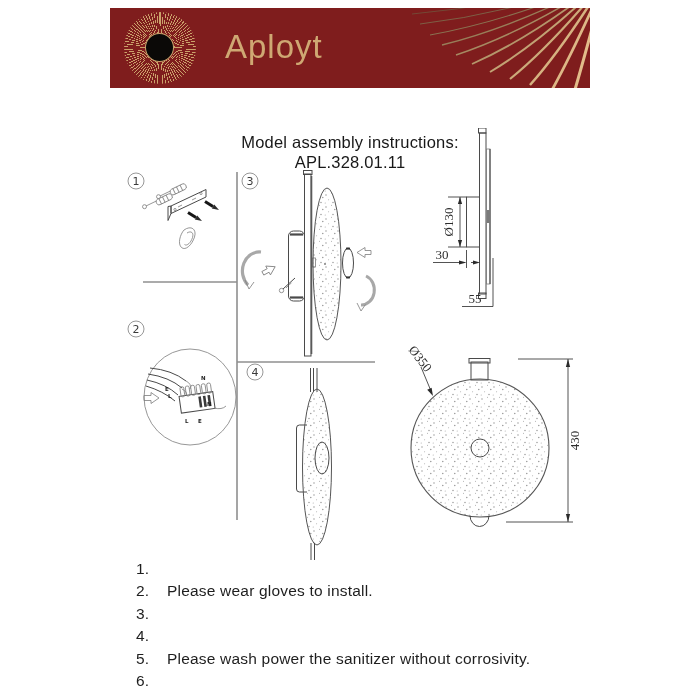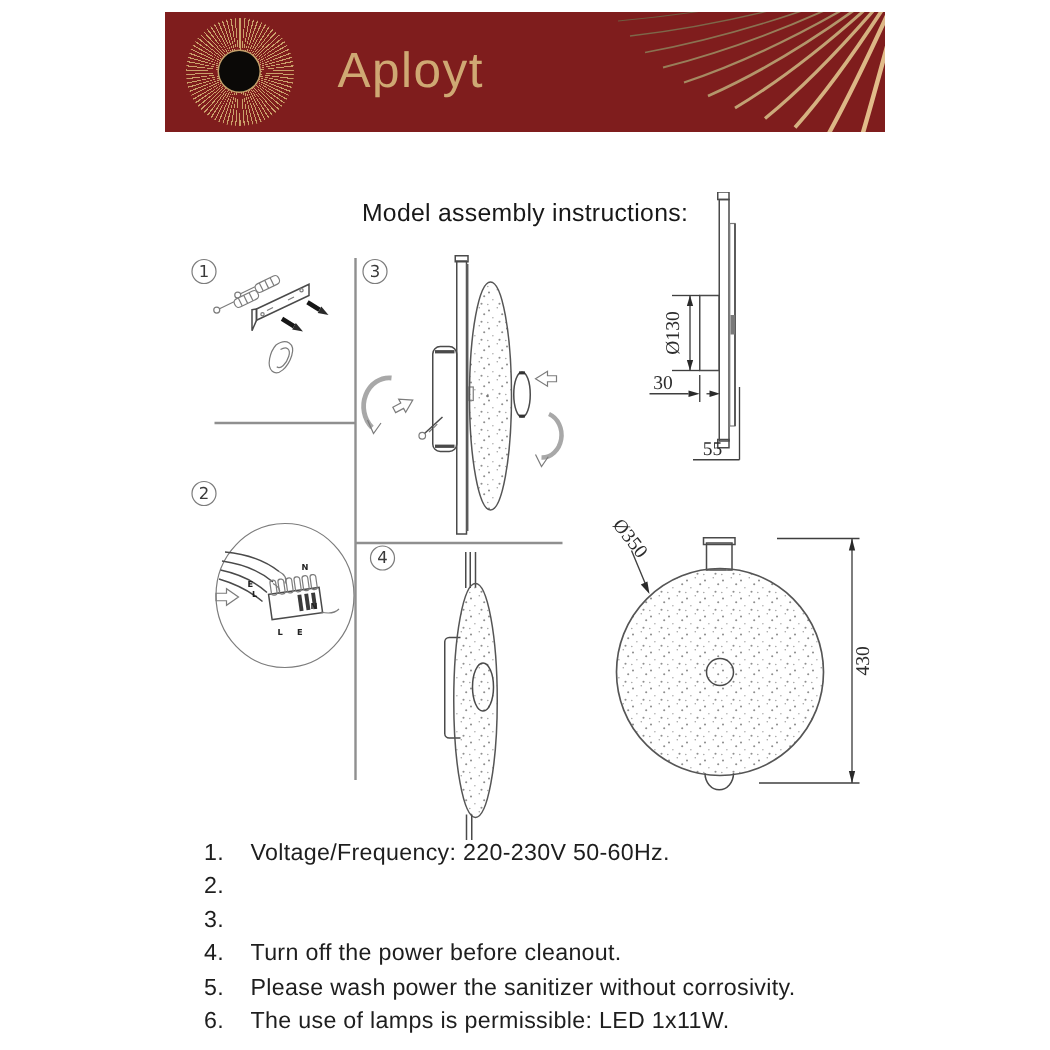--- a/index.html
+++ b/index.html
@@ -56,20 +56,21 @@
     <path d="M245,-28 Q182,33 130,64" stroke="#c2a274" stroke-width="2.0" fill="none"></path>
     <path d="M245,-28 Q192,37 150,71" stroke="#ccaa7a" stroke-width="2.2" fill="none"></path>
     <path d="M245,-28 Q203,40 170,77" stroke="#d6b281" stroke-width="2.5" fill="none"></path>
     <path d="M245,-28 Q214,42 192,82" stroke="#ddb786" stroke-width="2.8" fill="none"></path>
     <path d="M245,-28 Q226,44 214,85" stroke="#e2bc8a" stroke-width="3.0" fill="none"></path>
   </svg>
 </div>
 
 <div class="titleblock">
   <div>Model assembly instructions:</div>
+  <div>APL.328.01.11</div>
 </div>
 
 <svg class="drawings" width="700" height="432" viewBox="0 128 700 432">
   <defs>
     <pattern id="spk" width="12" height="12" patternUnits="userSpaceOnUse">
       <circle cx="2" cy="3" r="0.7" fill="#8f8f8f"></circle>
       <circle cx="7.5" cy="1.2" r="0.5" fill="#9e9e9e"></circle>
       <circle cx="10.8" cy="5.5" r="0.7" fill="#8f8f8f"></circle>
       <circle cx="4.6" cy="7.8" r="0.5" fill="#a5a5a5"></circle>
       <circle cx="9" cy="10.5" r="0.7" fill="#8f8f8f"></circle>
@@ -254,33 +255,31 @@
     <line class="dim" x1="568" y1="359" x2="568" y2="522"></line>
     <polygon class="ah" points="568,359 565.9,367 570.1,367"></polygon>
     <polygon class="ah" points="568,522 565.9,514 570.1,514"></polygon>
     <text class="dimtxt" transform="rotate(-90 579 440.5)" x="579" y="440.5" text-anchor="middle">430</text>
   </g>
 </svg>
 
 <div class="list">
   <div class="li">
     <span class="num">1.</span>
-    <span class="txt">Voltage/Frequency: 220-230V 50-60Hz.</span>
   </div>
   <div class="li">
     <span class="num">2.</span>
+    <span class="txt">Please wear gloves to install.</span>
   </div>
   <div class="li">
     <span class="num">3.</span>
   </div>
   <div class="li">
     <span class="num">4.</span>
-    <span class="txt">Turn off the power before cleanout.</span>
   </div>
   <div class="li">
     <span class="num">5.</span>
     <span class="txt">Please wash power the sanitizer without corrosivity.</span>
   </div>
   <div class="li">
     <span class="num">6.</span>
-    <span class="txt">The use of lamps is permissible: LED 1x11W.</span>
   </div>
 </div>
 
 </body></html>

